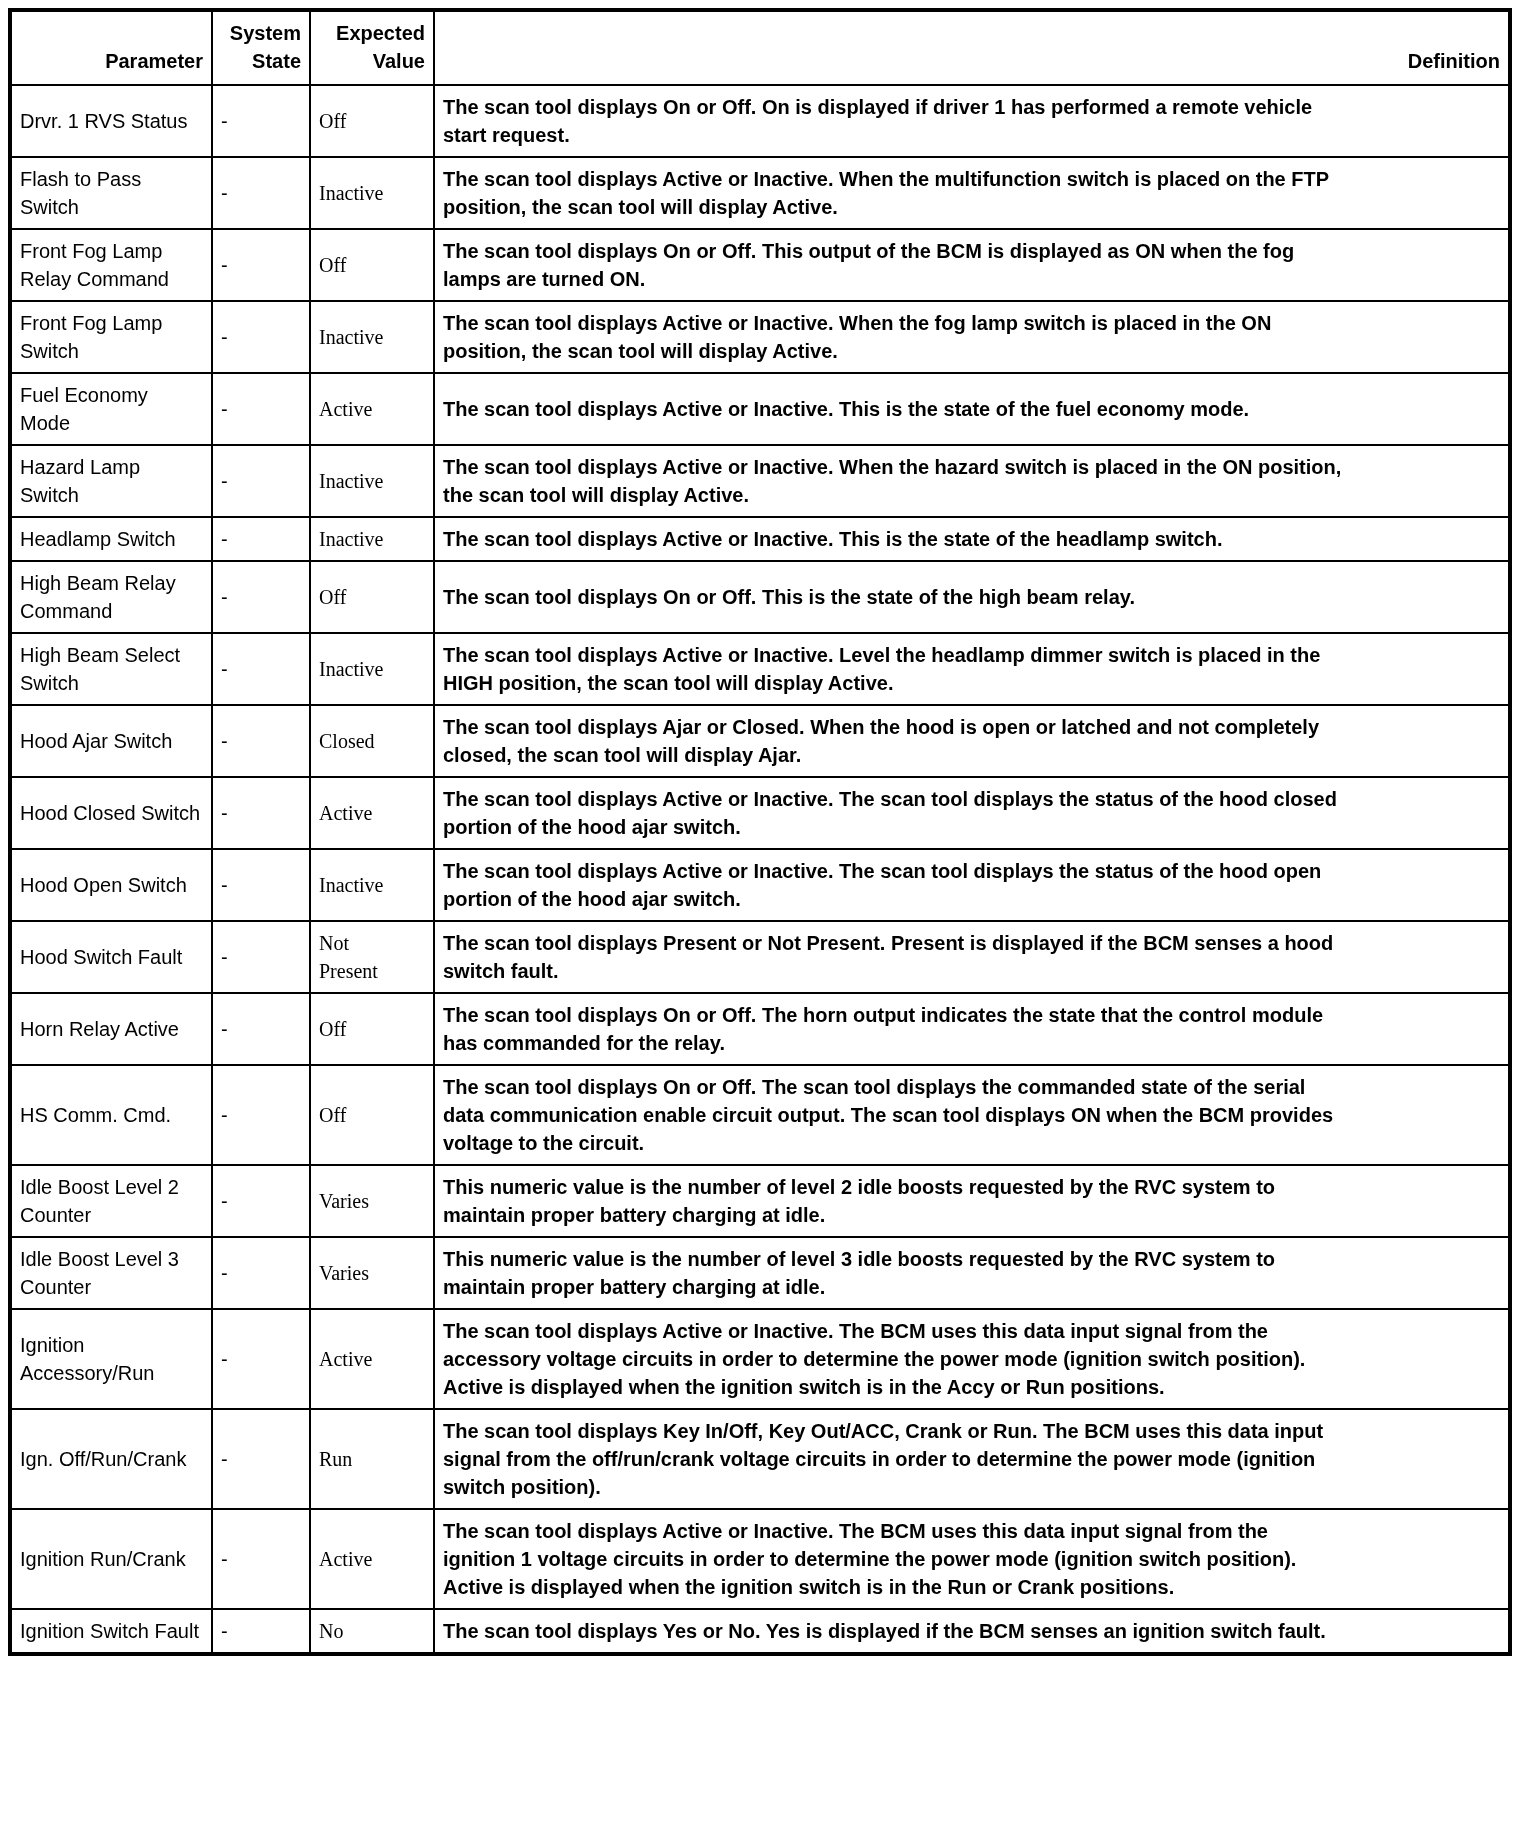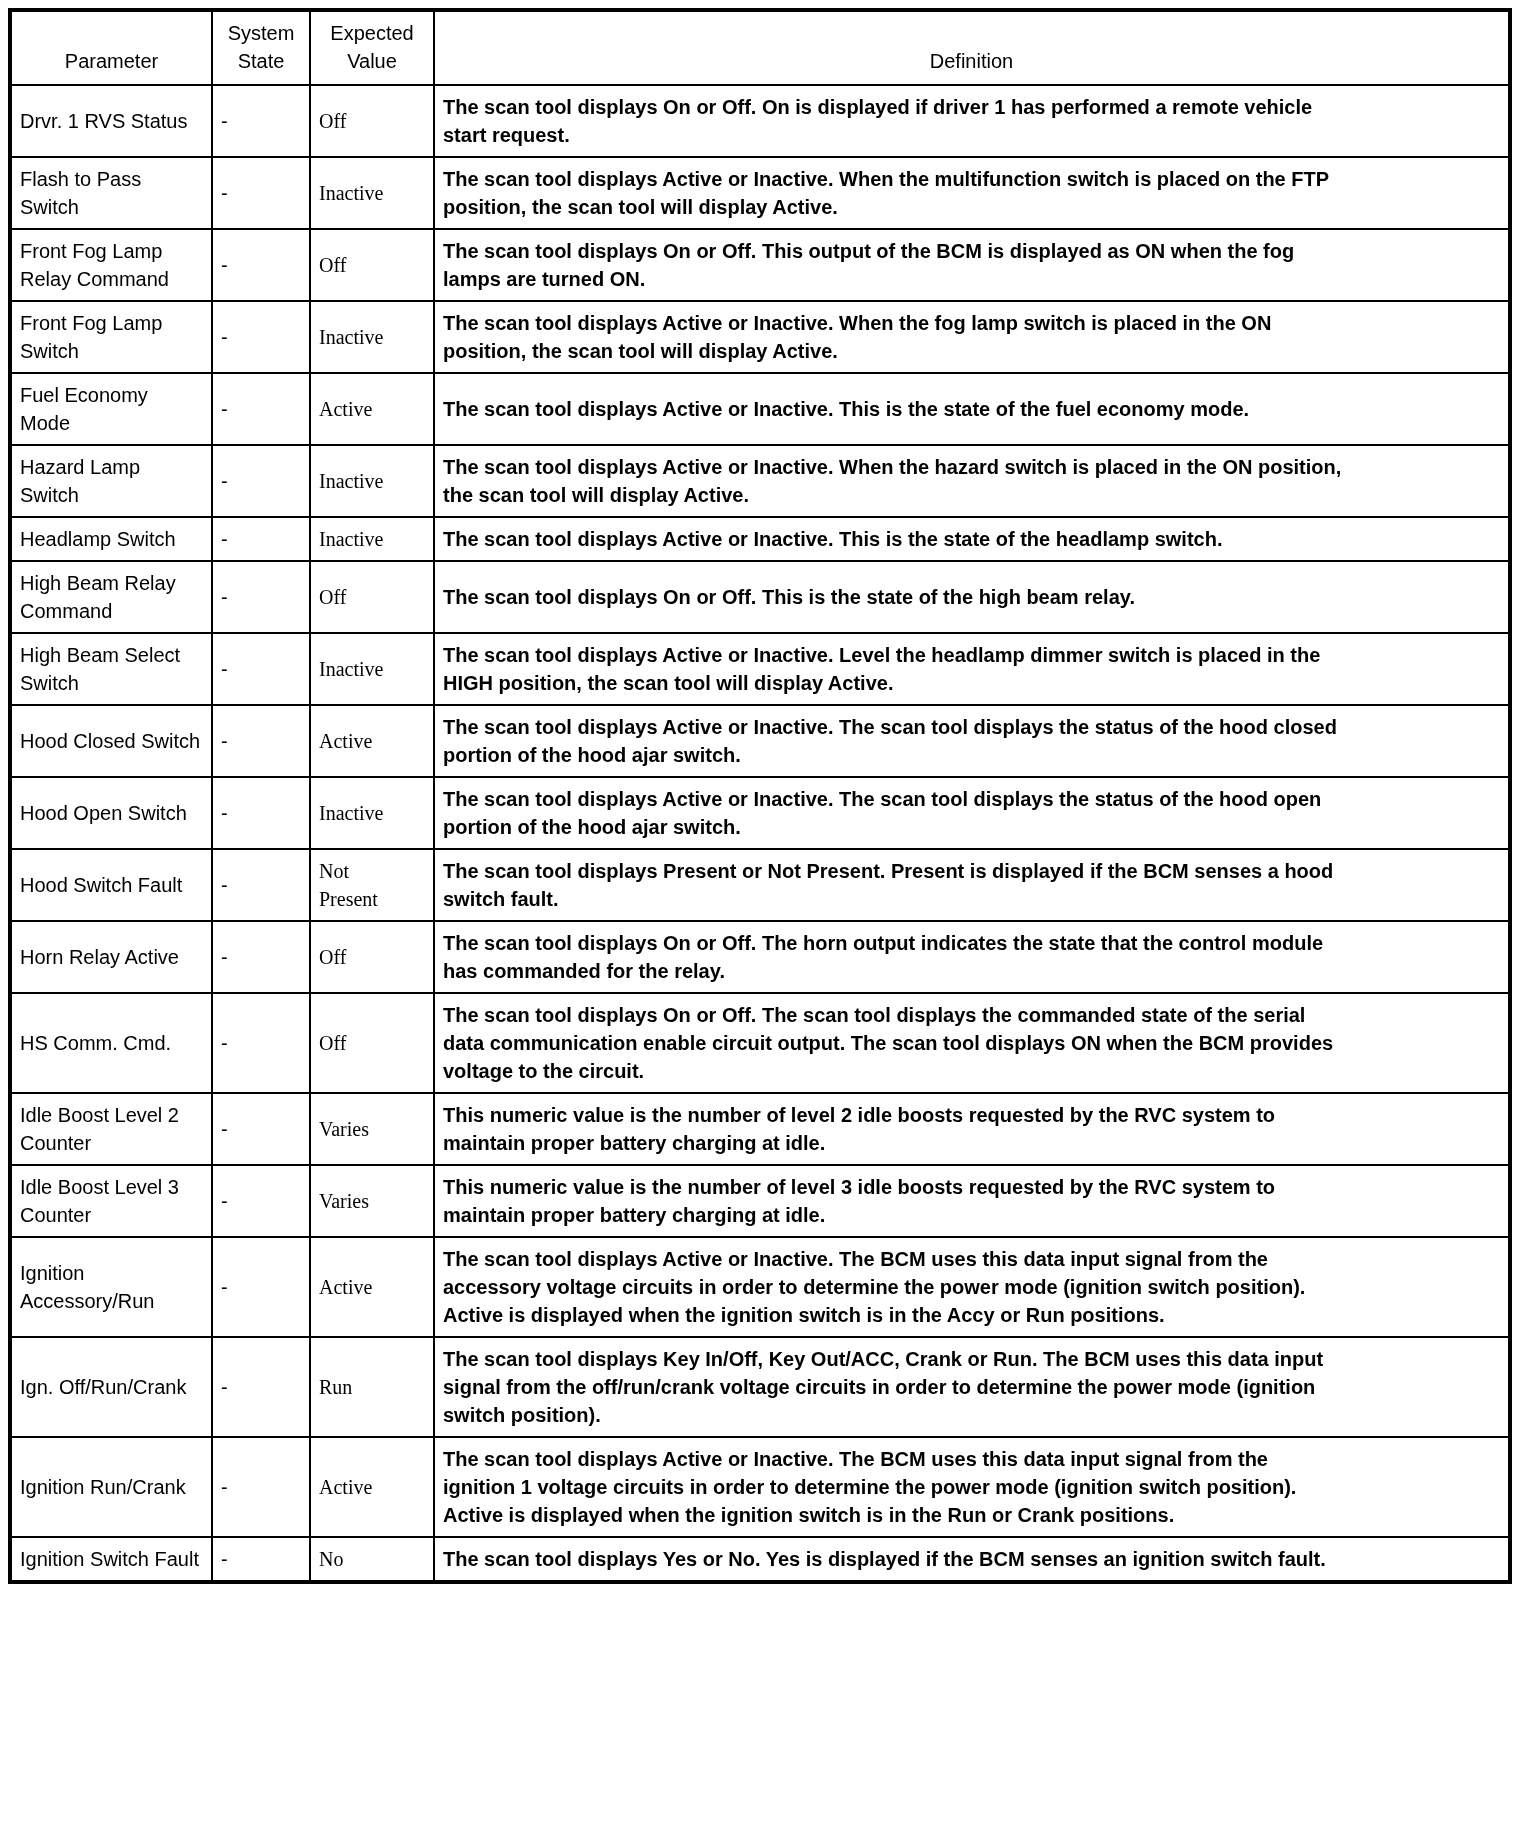--- a/index.html
+++ b/index.html
@@ -26,22 +26,22 @@
   table.param-table td {
     border: 2px solid #000000;
     font-size: 20px;
     line-height: 28px;
     padding: 7px 8px;
     text-align: left;
     overflow: hidden;
     box-sizing: border-box;
   }
   table.param-table th {
-    font-weight: normal;
-    text-align: center;
+    font-weight: bold;
+    text-align: right;
     vertical-align: bottom;
     padding-bottom: 9px;
   }
   table.param-table td {
     vertical-align: middle;
   }
   col.c-parameter { width: 202px; }
   col.c-system-state { width: 98px; }
   col.c-expected-value { width: 124px; }
   col.c-definition { width: auto; }
@@ -140,20 +140,28 @@
         </tr>
         <tr>
           <td class="col-parameter">High Beam Select Switch</td>
           <td class="col-system-state">-</td>
           <td class="col-expected-value">Inactive</td>
           <td class="col-definition">
             <div class="def-text">The scan tool displays Active or Inactive. Level the headlamp dimmer switch is placed in the HIGH position, the scan tool will display Active.</div>
           </td>
         </tr>
         <tr>
+          <td class="col-parameter">Hood Ajar Switch</td>
+          <td class="col-system-state">-</td>
+          <td class="col-expected-value">Closed</td>
+          <td class="col-definition">
+            <div class="def-text">The scan tool displays Ajar or Closed. When the hood is open or latched and not completely closed, the scan tool will display Ajar.</div>
+          </td>
+        </tr>
+        <tr>
           <td class="col-parameter">Hood Closed Switch</td>
           <td class="col-system-state">-</td>
           <td class="col-expected-value">Active</td>
           <td class="col-definition">
             <div class="def-text">The scan tool displays Active or Inactive. The scan tool displays the status of the hood closed portion of the hood ajar switch.</div>
           </td>
         </tr>
         <tr>
           <td class="col-parameter">Hood Open Switch</td>
           <td class="col-system-state">-</td>

